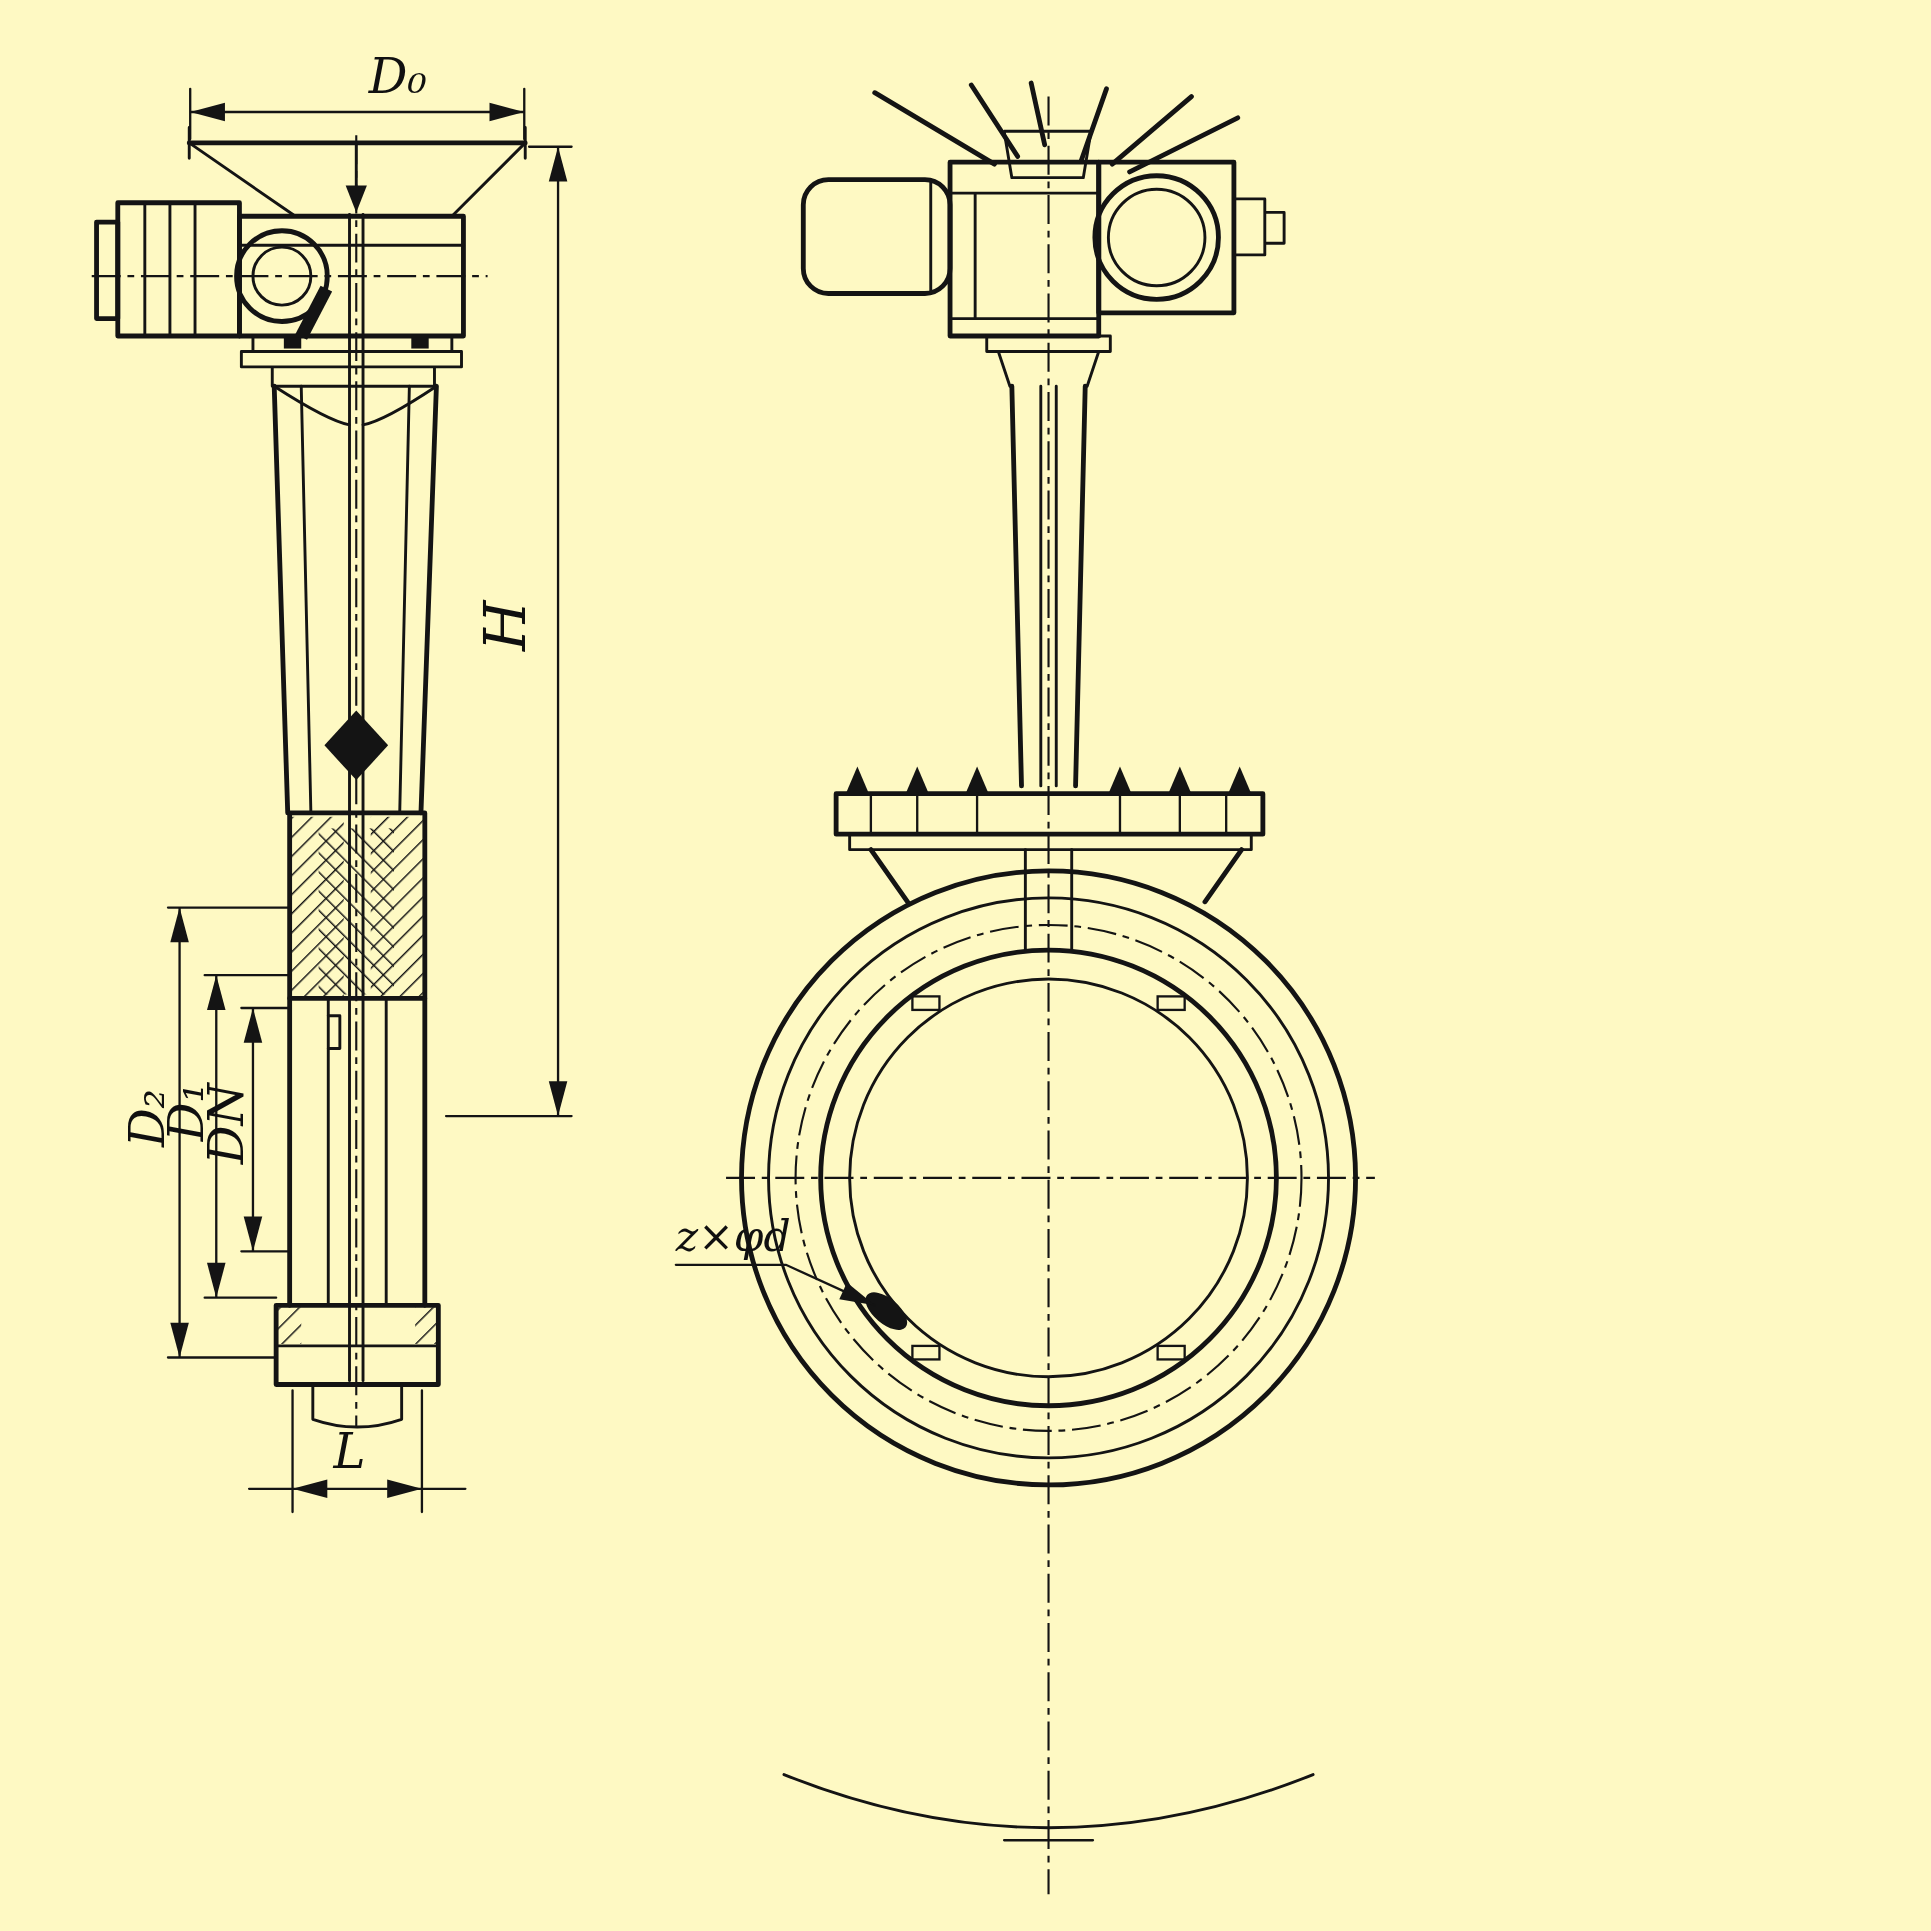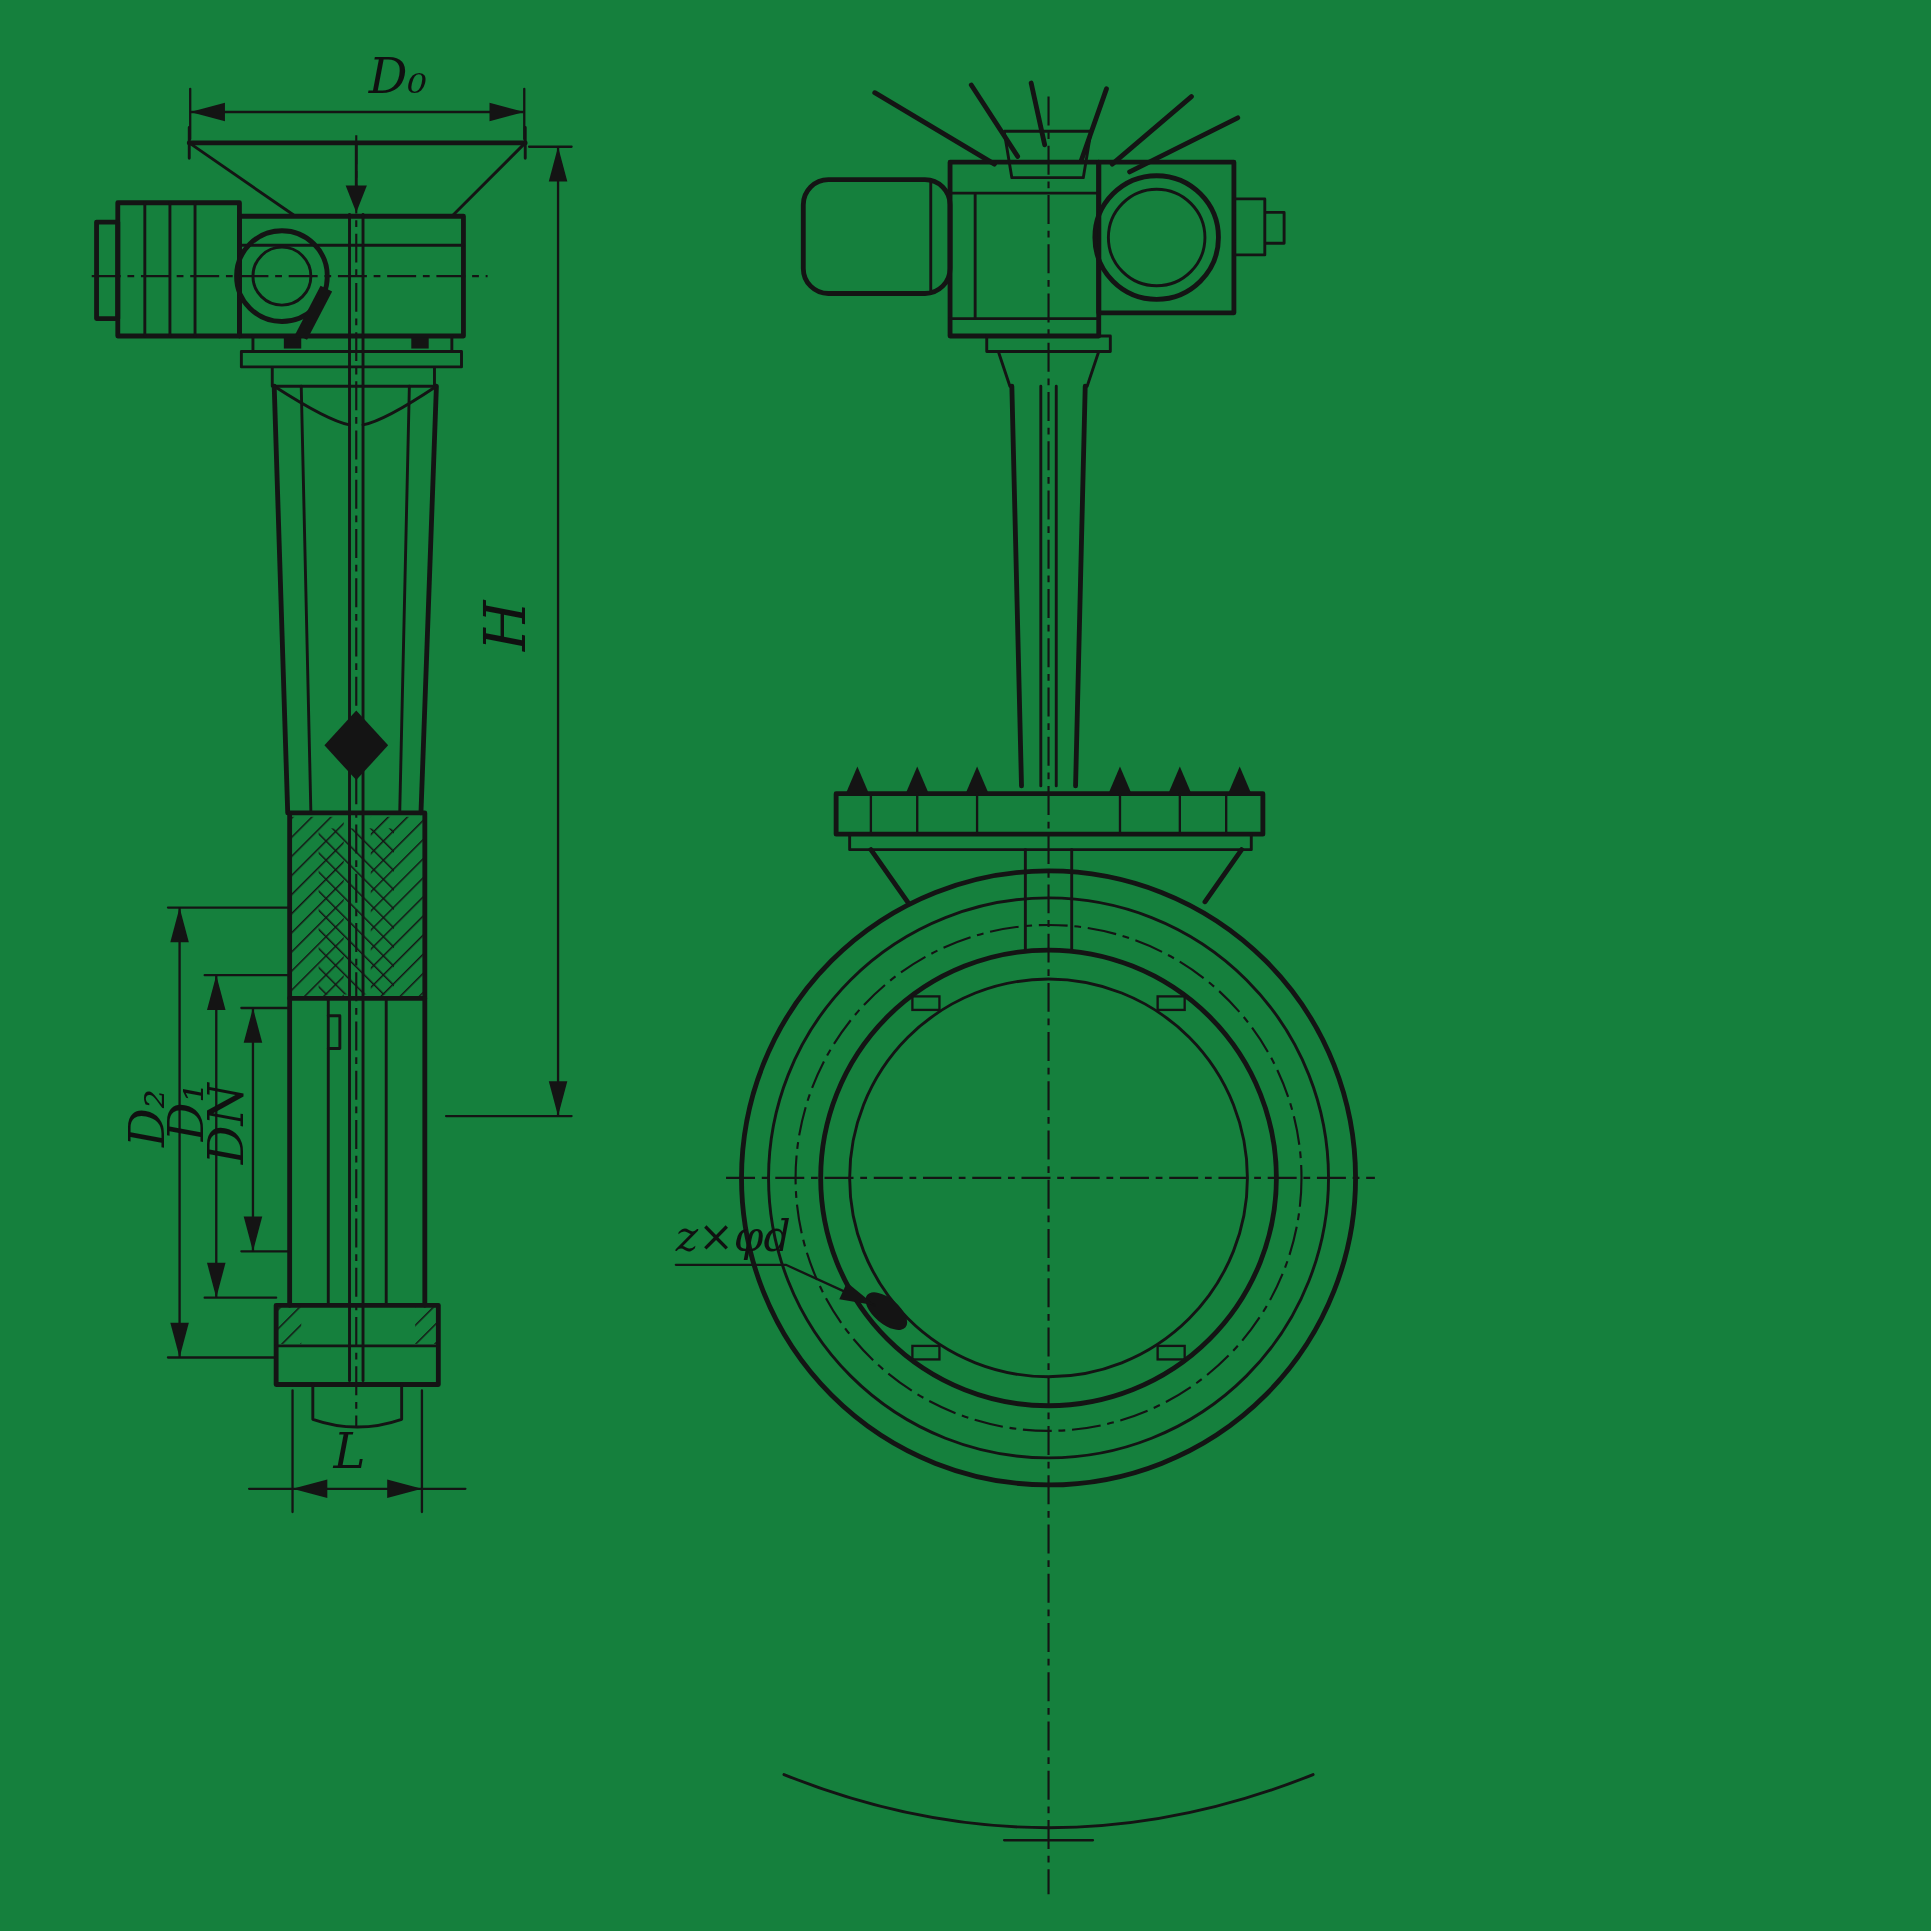--- a/index.html
+++ b/index.html
@@ -1,16 +1,16 @@
 <!DOCTYPE html>
 <html><head>
 <meta charset="utf-8">
 <style>
   html,body{margin:0;padding:0;background:#ffffff;}
-  #canvas{position:relative;width:1931px;height:1931px;background:#15803d;overflow:hidden;}
+  #canvas{position:relative;width:1931px;height:1931px;background:#fef9c3;overflow:hidden;}
   svg{position:absolute;inset:0;}
   .s5{fill:none;stroke:#141414;stroke-width:5;stroke-linecap:round;stroke-linejoin:round}
   .s3{fill:none;stroke:#141414;stroke-width:3;stroke-linecap:round;stroke-linejoin:round}
   .s2{fill:none;stroke:#141414;stroke-width:2.4;stroke-linecap:round}
   .dim{fill:none;stroke:#141414;stroke-width:2.4}
   .cl{fill:none;stroke:#141414;stroke-width:2.2;stroke-dasharray:30 7 7 7}
   .ink{fill:#141414;stroke:none}
   text{font-family:"DejaVu Serif","Liberation Serif",serif;font-style:italic;fill:#101010}
   .lbl-big{font-size:60px}
   .lbl{font-size:50px}

